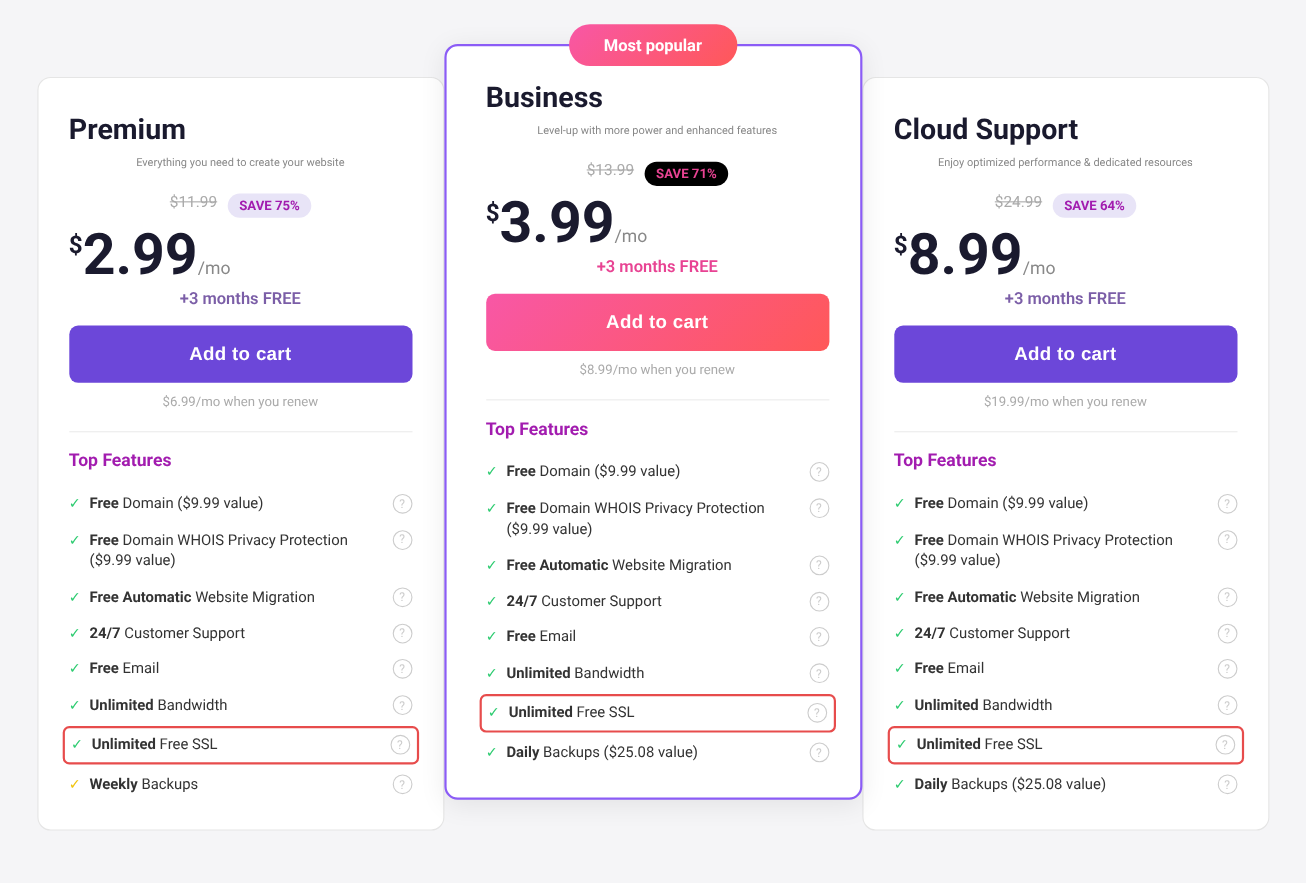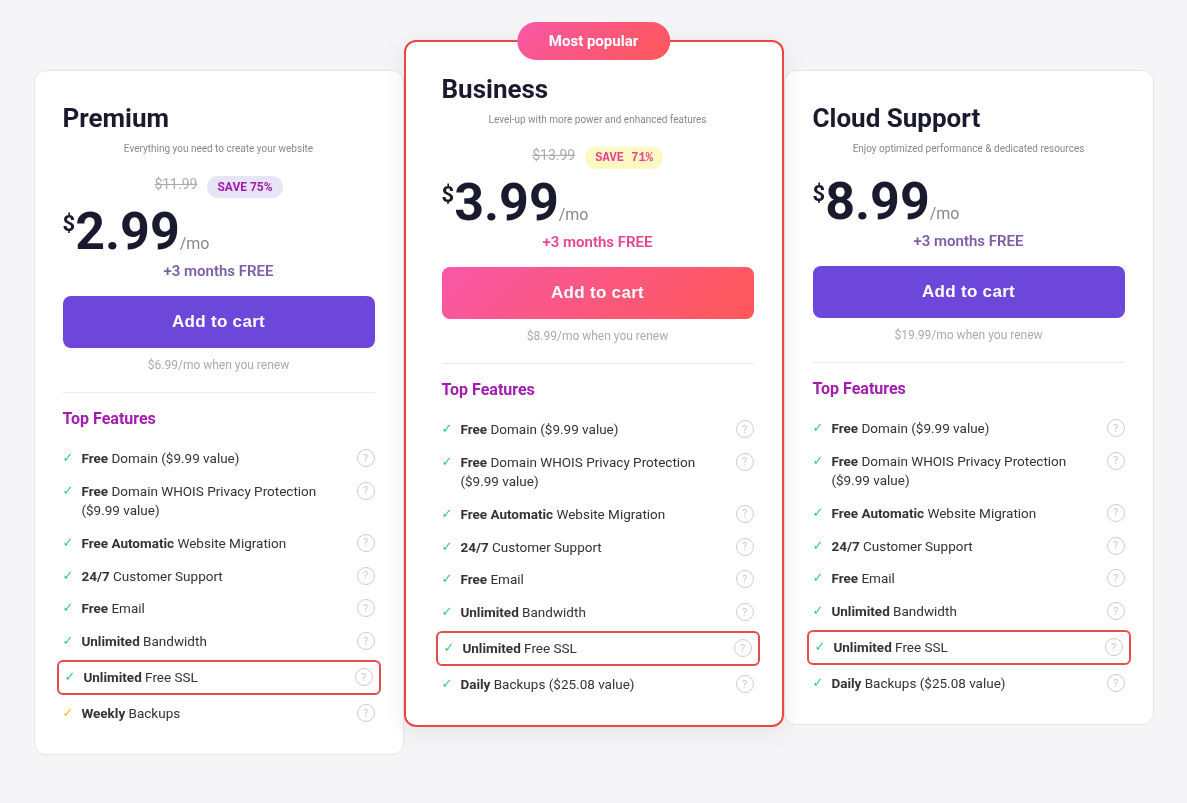--- a/index.html
+++ b/index.html
@@ -23,21 +23,21 @@
     .pricing-card {
       background: #fff;
       border-radius: 12px;
       border: 1.5px solid #e5e5e5;
       flex: 1;
       padding: 32px 28px 24px;
       position: relative;
       margin-top: 30px;
     }
     .pricing-card.popular {
-      border: 2px solid #ef4444;
+      border: 2px solid #8b5cf6;
       margin-top: 0;
       z-index: 2;
       box-shadow: 0 4px 24px rgba(0,0,0,0.08);
       padding-left: 36px;
     }
     .most-popular-badge {
       position: absolute;
       top: -20px;
       left: 50%;
       transform: translateX(-50%);
@@ -79,23 +79,22 @@
       font-size: 12px;
       font-weight: 700;
       padding: 4px 10px;
       border-radius: 20px;
     }
     .save-badge.purple {
       background: #e8e4f7;
       color: #a21caf;
     }
     .save-badge.pink {
-      background: #fef9c3;
+      background: #000000;
       color: #e84393;
-      font-family: Liberation Mono, monospace;
     }
     .price-main {
       margin: 8px 0 4px;
       line-height: 1;
     }
     .price-symbol {
       font-size: 22px;
       font-weight: 700;
       color: #1a1a2e;
       vertical-align: top;
@@ -307,21 +306,24 @@
         <span class="feature-text"><strong>Unlimited</strong> Free SSL</span>
       </div>
       <span class="info-icon">?</span>
     </div><div class="feature-item">
       <div class="feature-left">
         <span class="check-icon check-green">✓</span>
         <span class="feature-text"><strong>Daily</strong> Backups ($25.08 value)</span>
       </div>
       <span class="info-icon">?</span>
     </div></div>
-    <div class="pricing-card"><div class="plan-name">Cloud Support</div><div class="plan-description">Enjoy optimized performance &amp; dedicated resources</div><div class="price-main">
+    <div class="pricing-card"><div class="plan-name">Cloud Support</div><div class="plan-description">Enjoy optimized performance &amp; dedicated resources</div><div class="pricing-row">
+    <span class="original-price">$24.99</span>
+    <span class="save-badge purple">SAVE 64%</span>
+  </div><div class="price-main">
     <span class="price-symbol">$</span><span class="price-number">8.99</span><span class="price-period">/mo</span>
   </div><div class="free-months purple">+3 months FREE</div><button class="add-to-cart-btn btn-purple">Add to cart</button><div class="renew-price">$19.99/mo when you renew</div><hr class="divider"><div class="features-title">Top Features</div><div class="feature-item">
       <div class="feature-left">
         <span class="check-icon check-green">✓</span>
         <span class="feature-text"><strong>Free</strong> Domain ($9.99 value)</span>
       </div>
       <span class="info-icon">?</span>
     </div><div class="feature-item">
       <div class="feature-left">
         <span class="check-icon check-green">✓</span>

